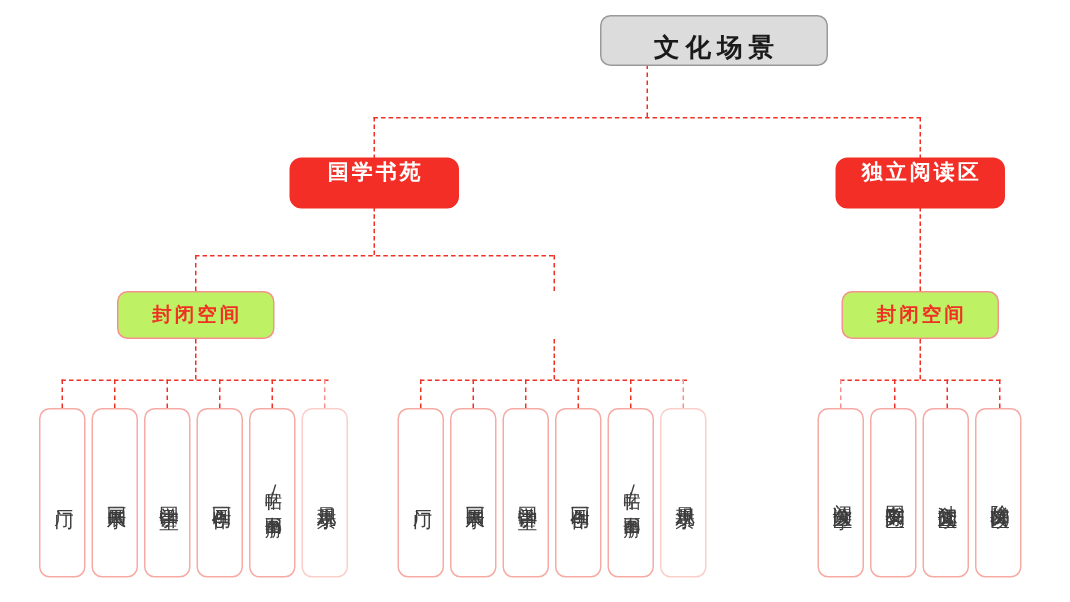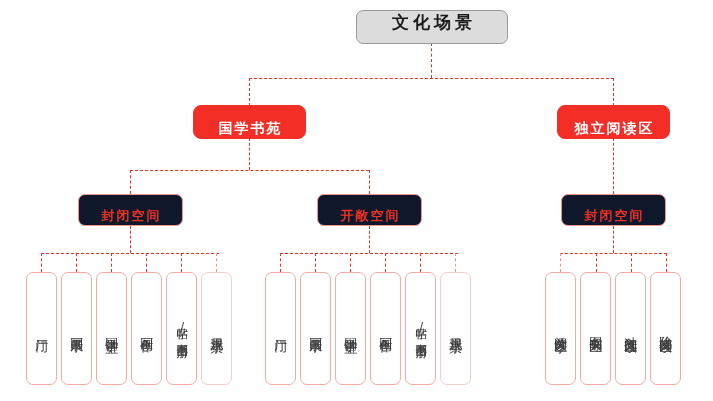--- a/index.html
+++ b/index.html
@@ -35,55 +35,56 @@
   .conn-faint.conn-v { border-left-color: #f3938c; }
 
   
   .node-root {
     position: absolute;
     box-sizing: border-box;
     background: #dcdcdc;
     border: 1px solid #9a9a9a;
     border-radius: 7px;
     display: flex;
-    align-items: flex-start;
+    align-items: flex-end;
     justify-content: center;
     color: #1a1a1a;
     font-weight: bold;
     font-size: 17px;
     letter-spacing: 4px;
     text-indent: 4px;
+    margin-left: 44px;
   }
 
   
   .node-l2 {
     position: absolute;
     box-sizing: border-box;
     background: #f22e26;
     border: 1px solid #f22e26;
     border-radius: 8px;
     display: flex;
-    align-items: flex-end;
+    align-items: flex-start;
     justify-content: center;
     color: #ffffff;
     font-weight: bold;
     font-size: 14px;
     letter-spacing: 2px;
     text-indent: 2px;
   }
 
   
   .node-l3 {
     position: absolute;
     box-sizing: border-box;
-    background: #0f172a;
+    background: #bef264;
     border: 1px solid #f3938c;
     border-radius: 7px;
     display: flex;
-    align-items: flex-end;
+    align-items: center;
     justify-content: center;
     color: #ee3124;
     font-weight: bold;
     font-size: 13px;
     letter-spacing: 2px;
     text-indent: 2px;
   }
 
   
   .node-leaf {
@@ -158,23 +159,20 @@
   <div class="node-l2" style="left:193px; top:105px; width:113px; height:34px;">
     <span>国学书苑</span>
   </div>
   <div class="node-l2" style="left:557px; top:105px; width:113px; height:34px;">
     <span>独立阅读区</span>
   </div>
 
   <div class="node-l3" style="left:78px; top:194px; width:105px; height:32px;">
     <span>封闭空间</span>
   </div>
-  <div class="node-l3" style="left:317px; top:194px; width:105px; height:32px;">
-    <span>开敞空间</span>
-  </div>
   <div class="node-l3" style="left:561px; top:194px; width:105px; height:32px;">
     <span>封闭空间</span>
   </div>
 
   <div class="node-leaf" style="left:26px; top:272px; width:31px; height:113px;">
     <span class="leaf-text">门厅</span>
   </div>
   <div class="node-leaf" style="left:61px; top:272px; width:31px; height:113px;">
     <span class="leaf-text">国画展示</span>
   </div>

